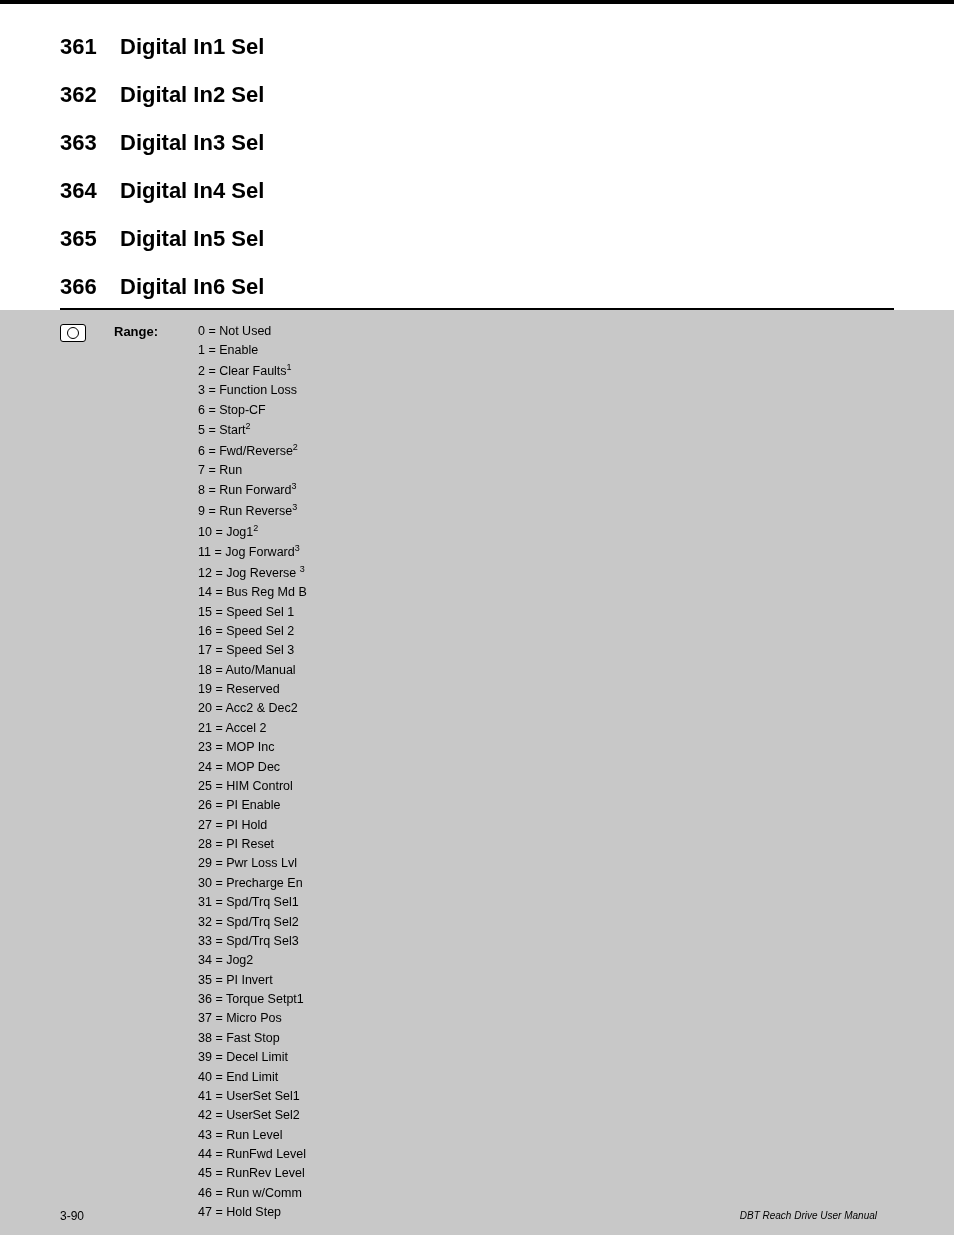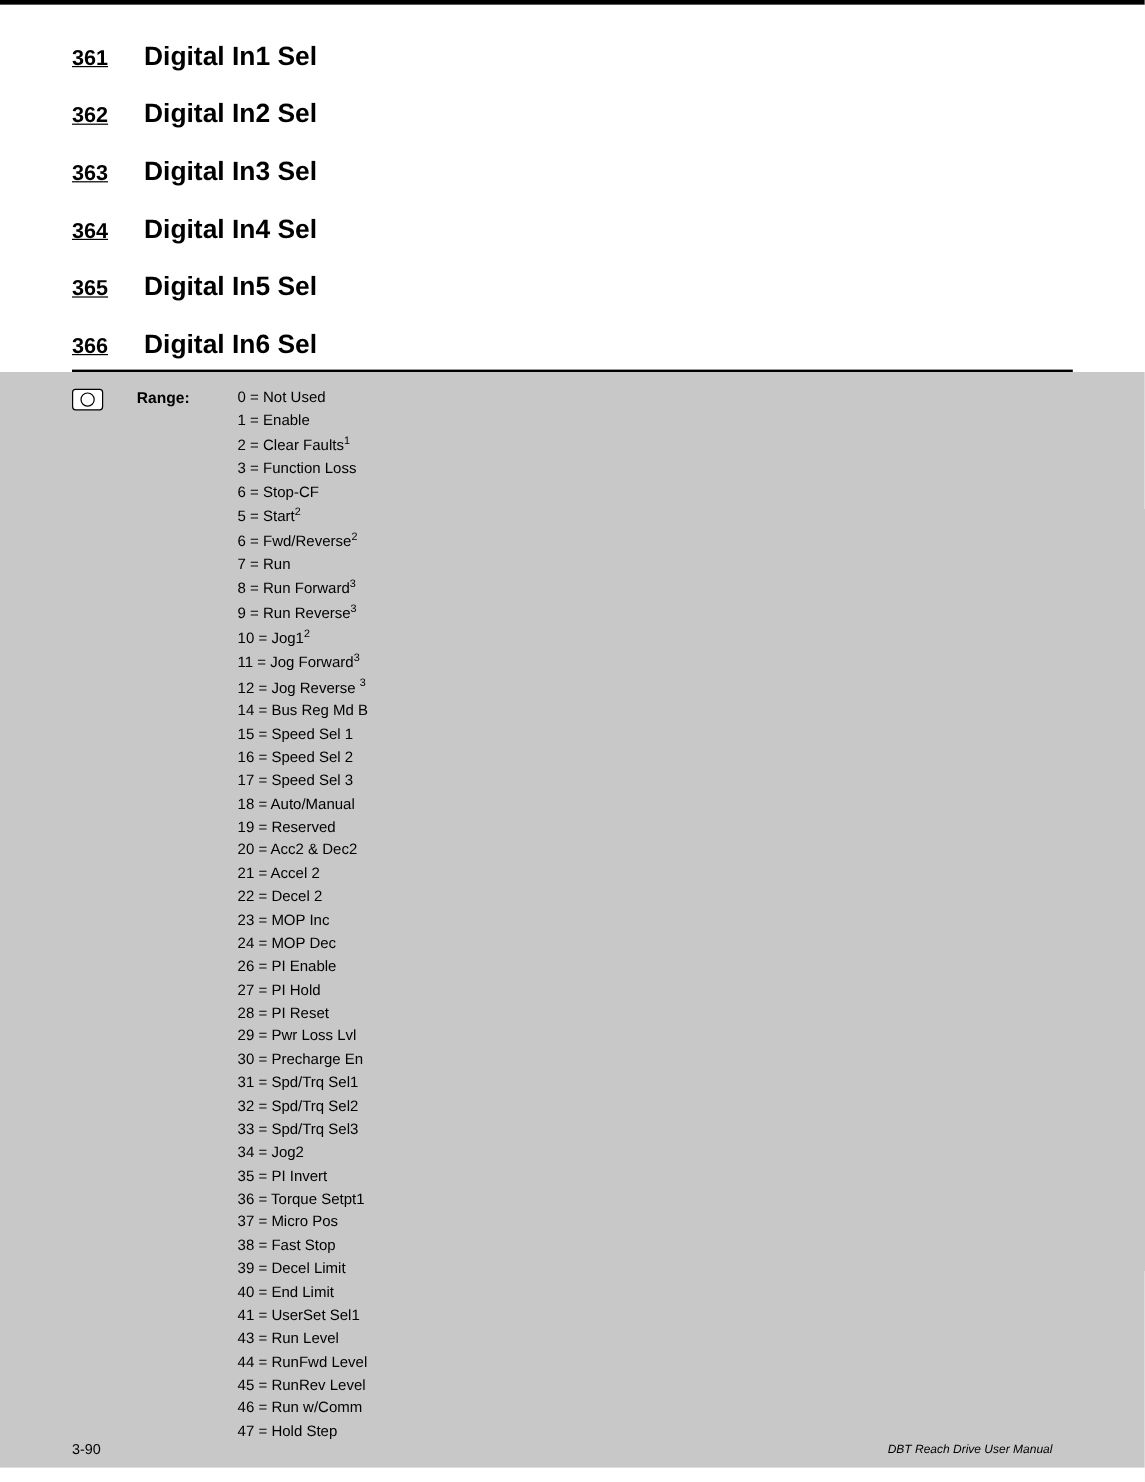--- a/index.html
+++ b/index.html
@@ -35,25 +35,24 @@
       background: #fff;
     }
 
     .param-row {
       display: flex;
       align-items: baseline;
       margin-bottom: 2px;
     }
 
     .param-number {
-      font-size: 18px;
+      font-size: 22px;
       font-weight: bold;
       width: 60px;
       min-width: 60px;
-      text-decoration: underline;
     }
 
     .param-title {
       font-size: 22px;
       font-weight: bold;
       margin-top: 20px;
     }
 
     
     .header-rule {
@@ -206,39 +205,40 @@
           <p>11 = Jog Forward<sup>3</sup></p>
           <p>12 = Jog Reverse <sup>3</sup></p>
           <p>14 = Bus Reg Md B</p>
           <p>15 = Speed Sel 1</p>
           <p>16 = Speed Sel 2</p>
           <p>17 = Speed Sel 3</p>
           <p>18 = Auto/Manual</p>
           <p>19 = Reserved</p>
           <p>20 = Acc2 &amp; Dec2</p>
           <p>21 = Accel 2</p>
-          <p>22 = Decel 2</p>
           <p>23 = MOP Inc</p>
           <p>24 = MOP Dec</p>
+          <p>25 = HIM Control</p>
           <p>26 = PI Enable</p>
           <p>27 = PI Hold</p>
           <p>28 = PI Reset</p>
           <p>29 = Pwr Loss Lvl</p>
           <p>30 = Precharge En</p>
           <p>31 = Spd/Trq Sel1</p>
           <p>32 = Spd/Trq Sel2</p>
           <p>33 = Spd/Trq Sel3</p>
           <p>34 = Jog2</p>
           <p>35 = PI Invert</p>
           <p>36 = Torque Setpt1</p>
           <p>37 = Micro Pos</p>
           <p>38 = Fast Stop</p>
           <p>39 = Decel Limit</p>
           <p>40 = End Limit</p>
           <p>41 = UserSet Sel1</p>
+          <p>42 = UserSet Sel2</p>
           <p>43 = Run Level</p>
           <p>44 = RunFwd Level</p>
           <p>45 = RunRev Level</p>
           <p>46 = Run w/Comm</p>
           <p>47 = Hold Step</p>
         </div>
     </div>
   </div>
 
   <div class="footer">

